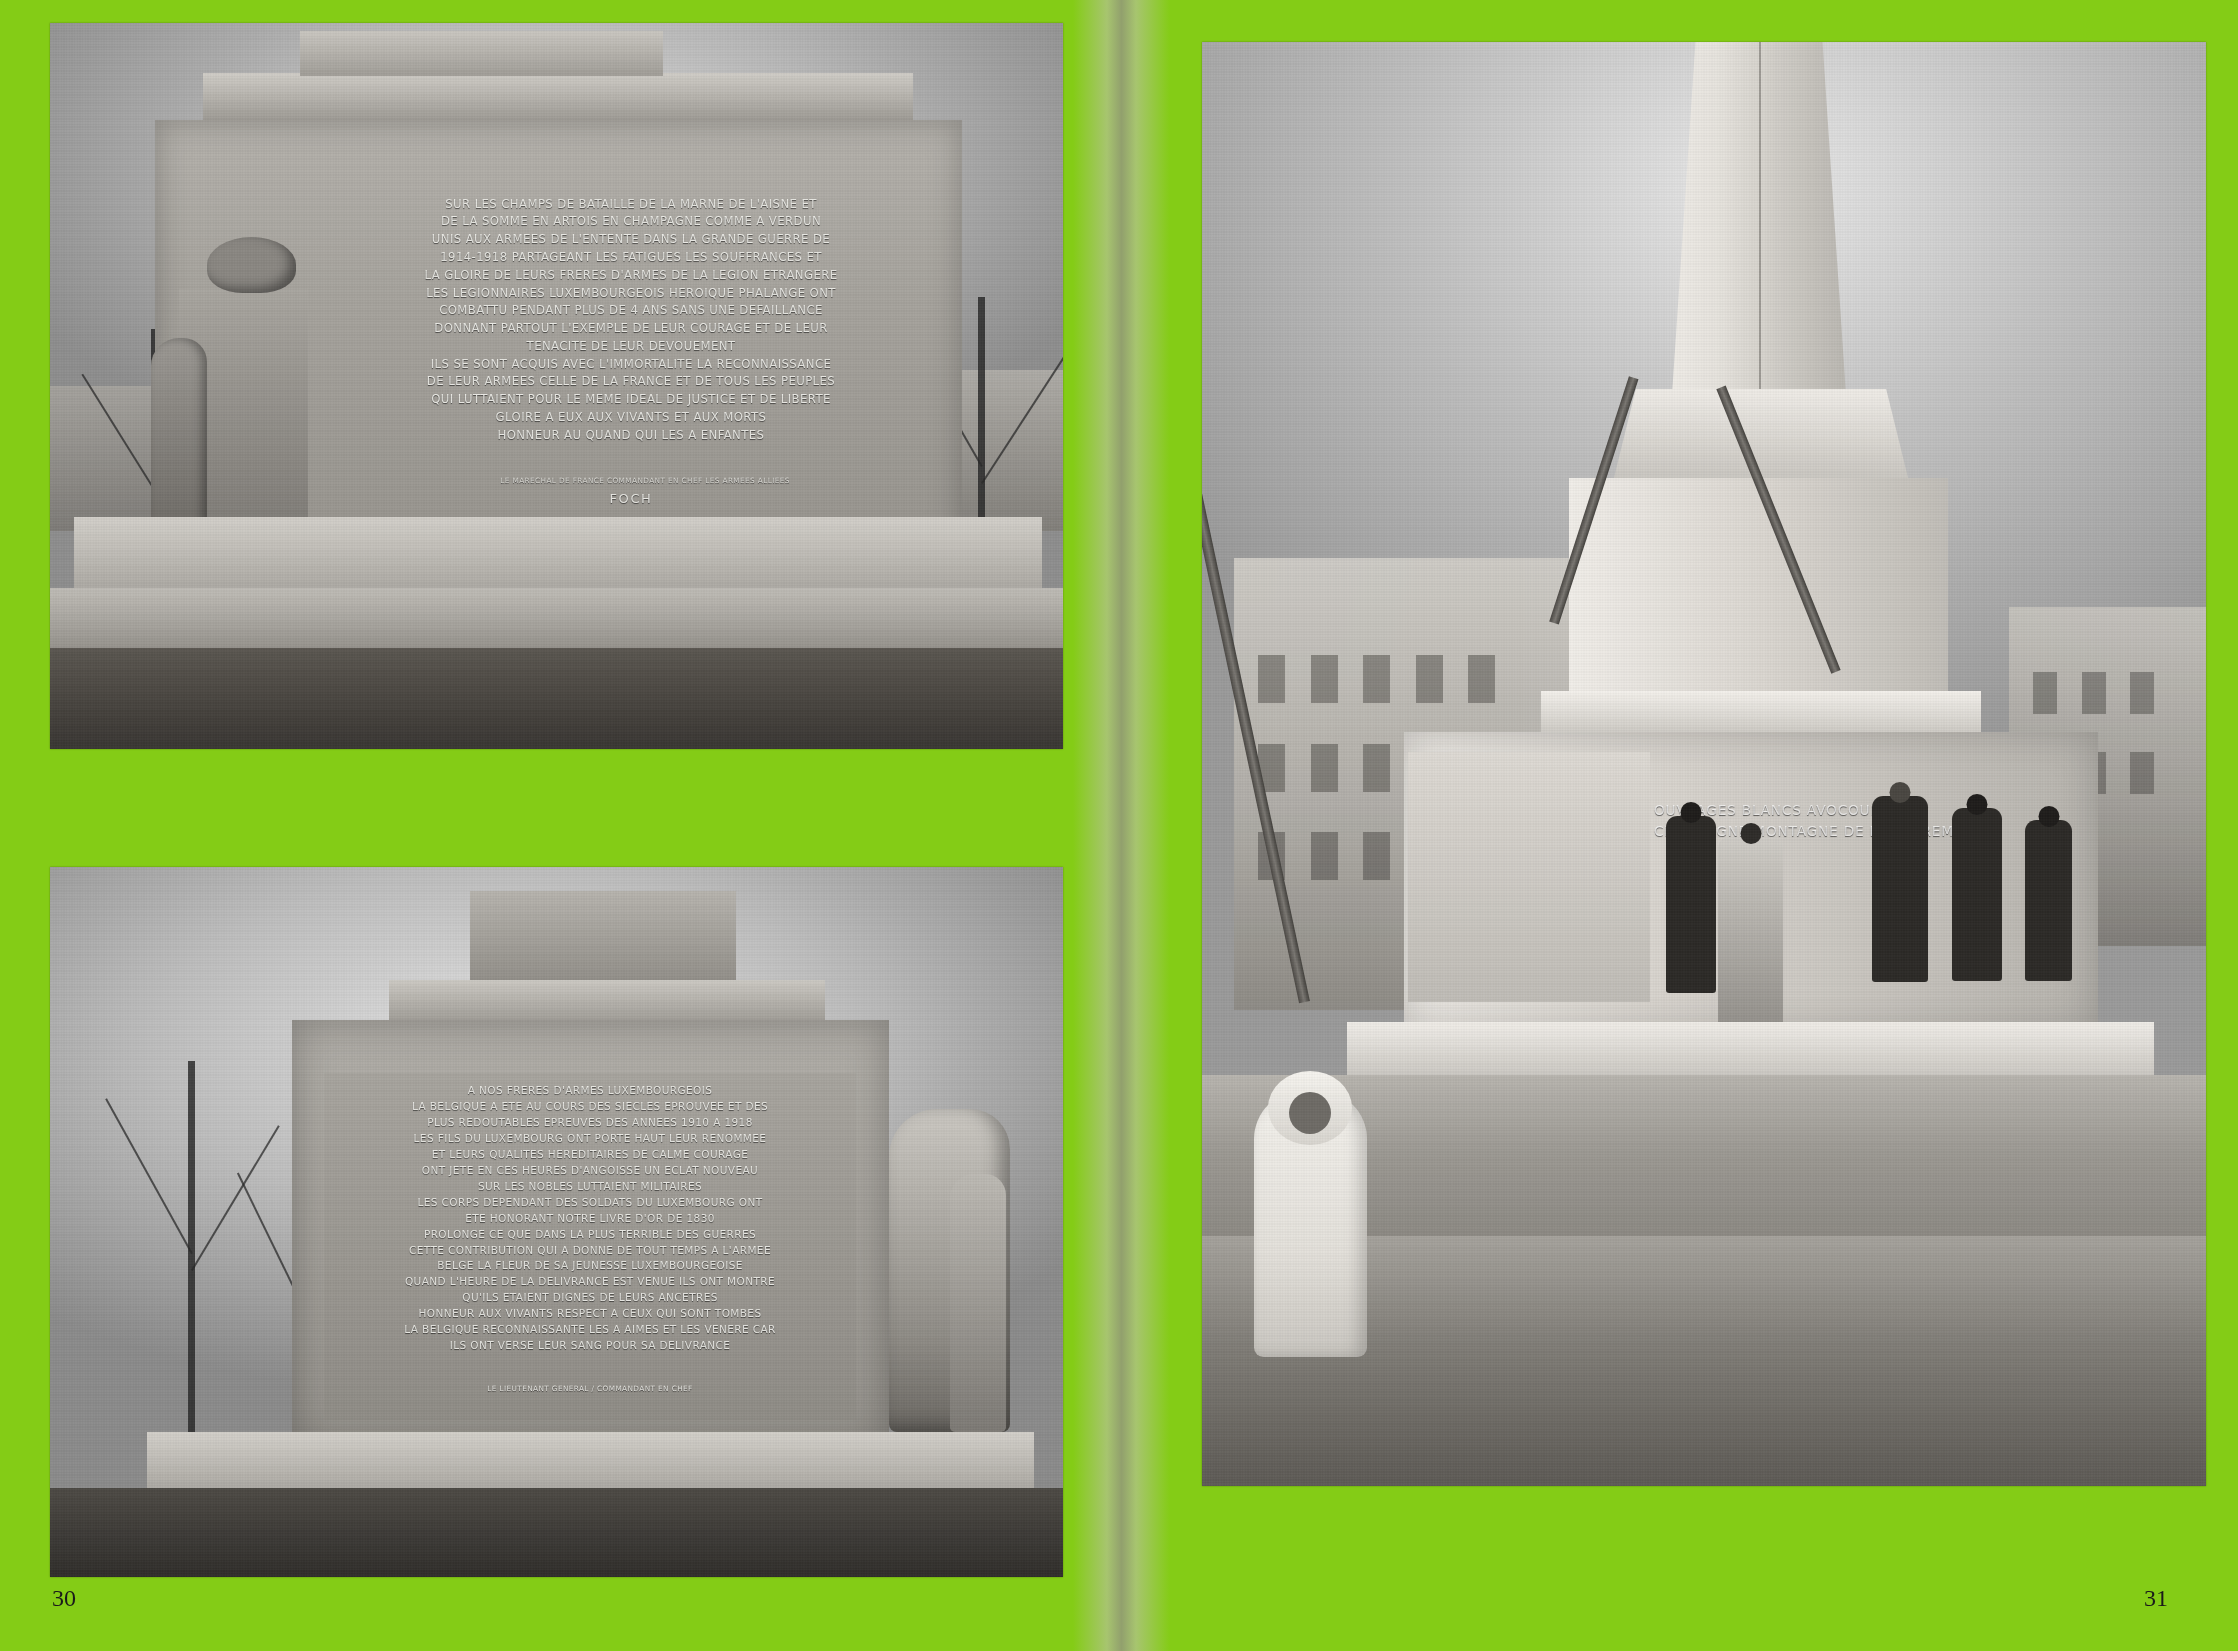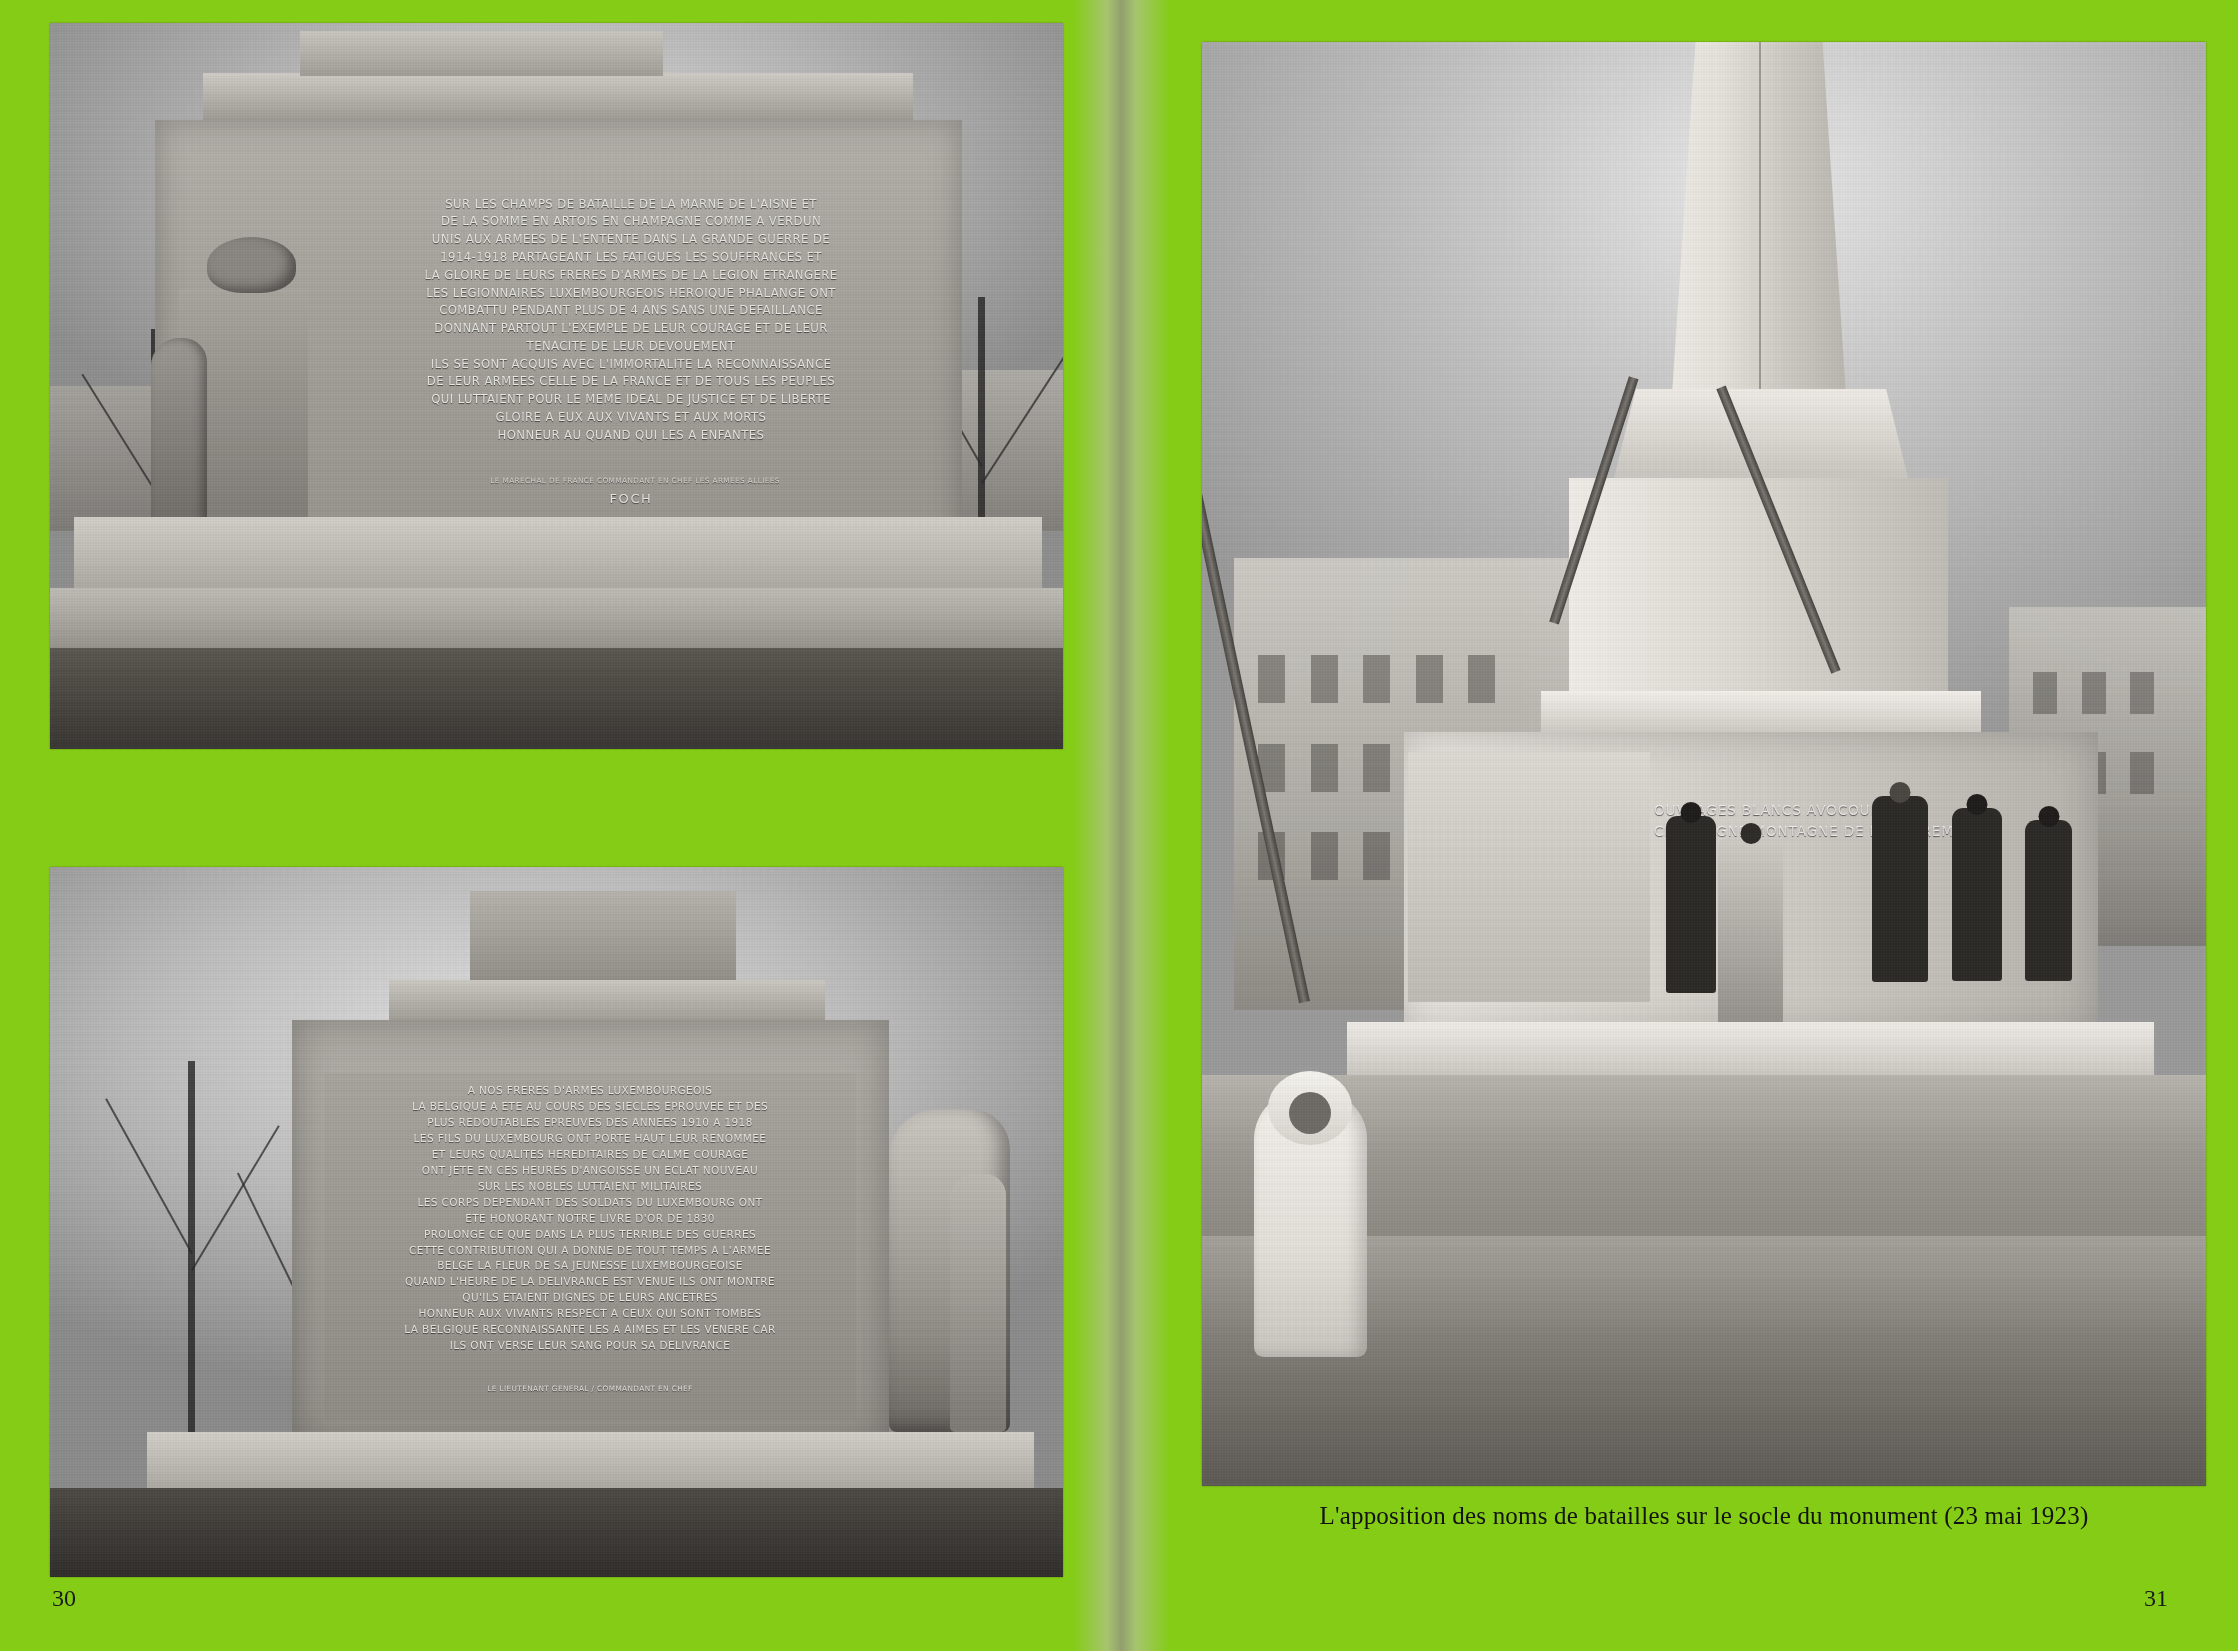--- a/index.html
+++ b/index.html
@@ -148,21 +148,21 @@
     line-height: 1.52;
     user-select: none;
   }
   #tl-inscription {
     left: 315px;
     top: 173px;
     width: 532px;
     font-size: 11.7px;
   }
   #tl-sign {
-    left: 319px;
+    left: 329px;
     top: 452px;
     width: 532px;
     font-size: 7.3px;
     color: rgba(240,240,235,0.8);
   }
   #tl-foch {
     left: 315px;
     top: 466px;
     width: 532px;
     font-size: 13px;
@@ -707,18 +707,17 @@
     <div id="ob-mound"></div>
     <div id="ob-foreground"></div>
 
     <div id="child"></div>
     <div id="child-head"></div>
     <div id="child-face"></div>
 
     <div class="grain"></div>
   </div>
 
-  <div id="caption-right">L'apposition des noms de batailles sur le socle du monument (23 mai 1923)</div>
   <div class="folio" id="folio-right">31</div>
 
   <div class="gutter"></div>
 </div>
 
 
 </body></html>

